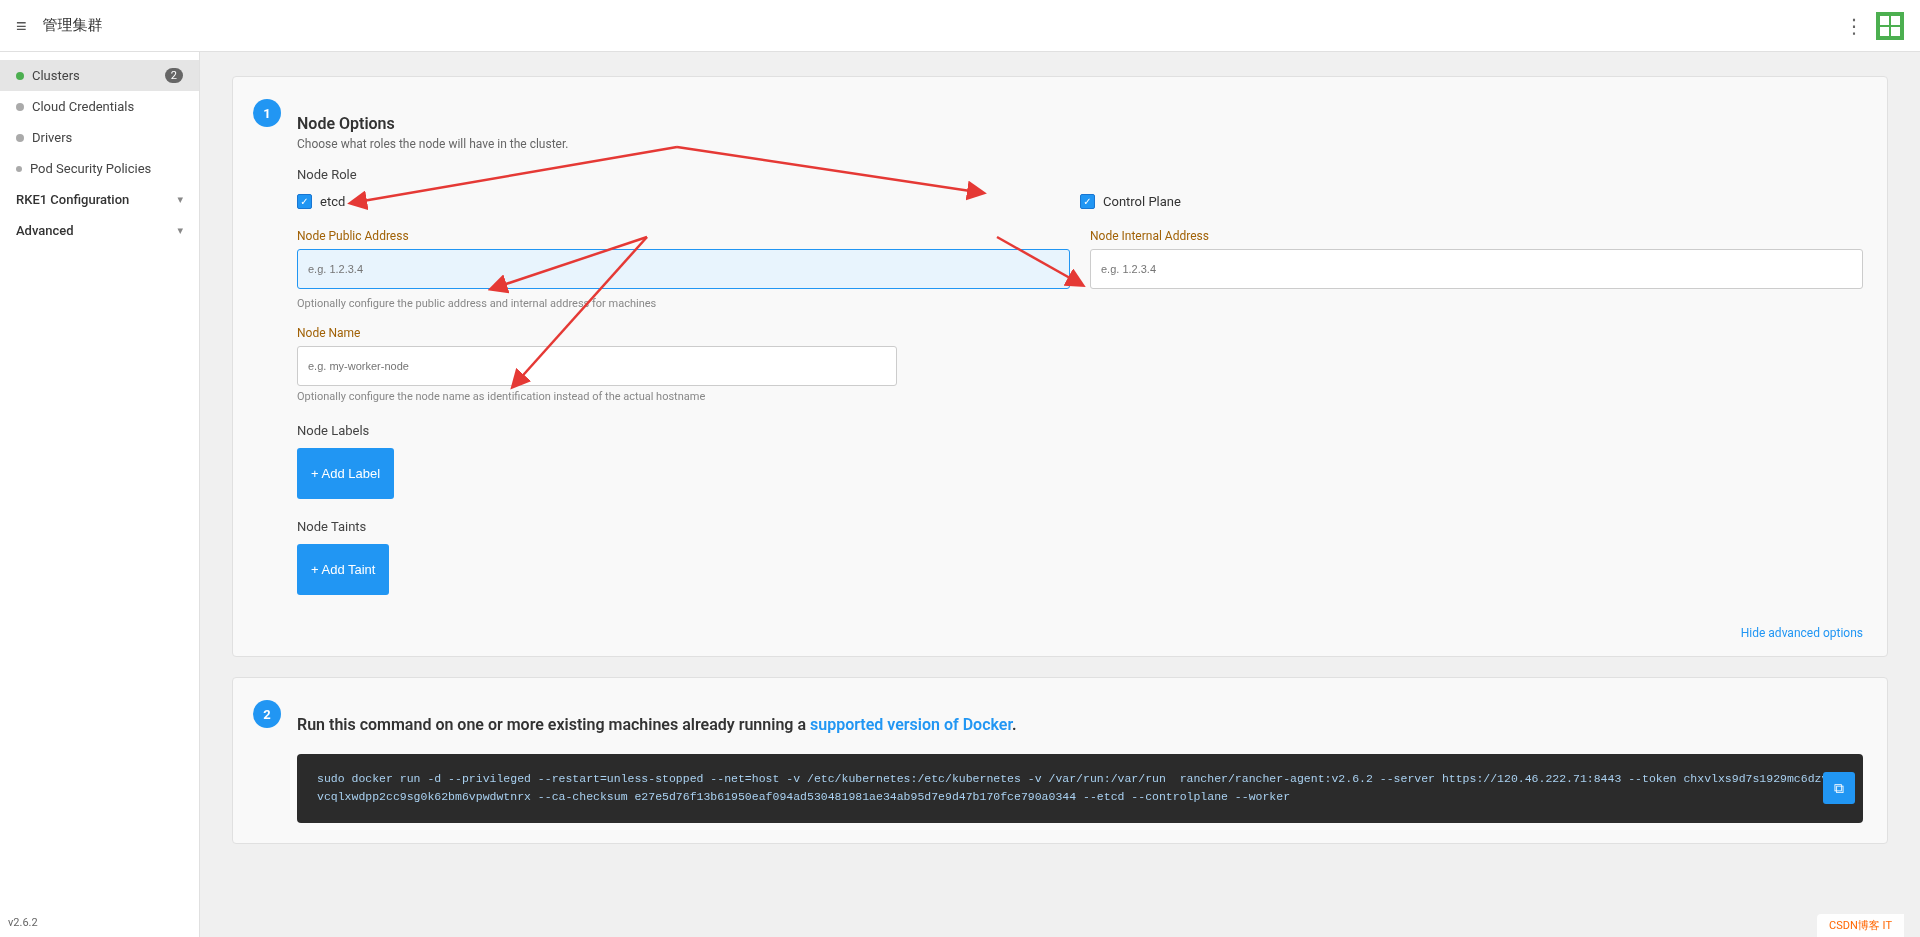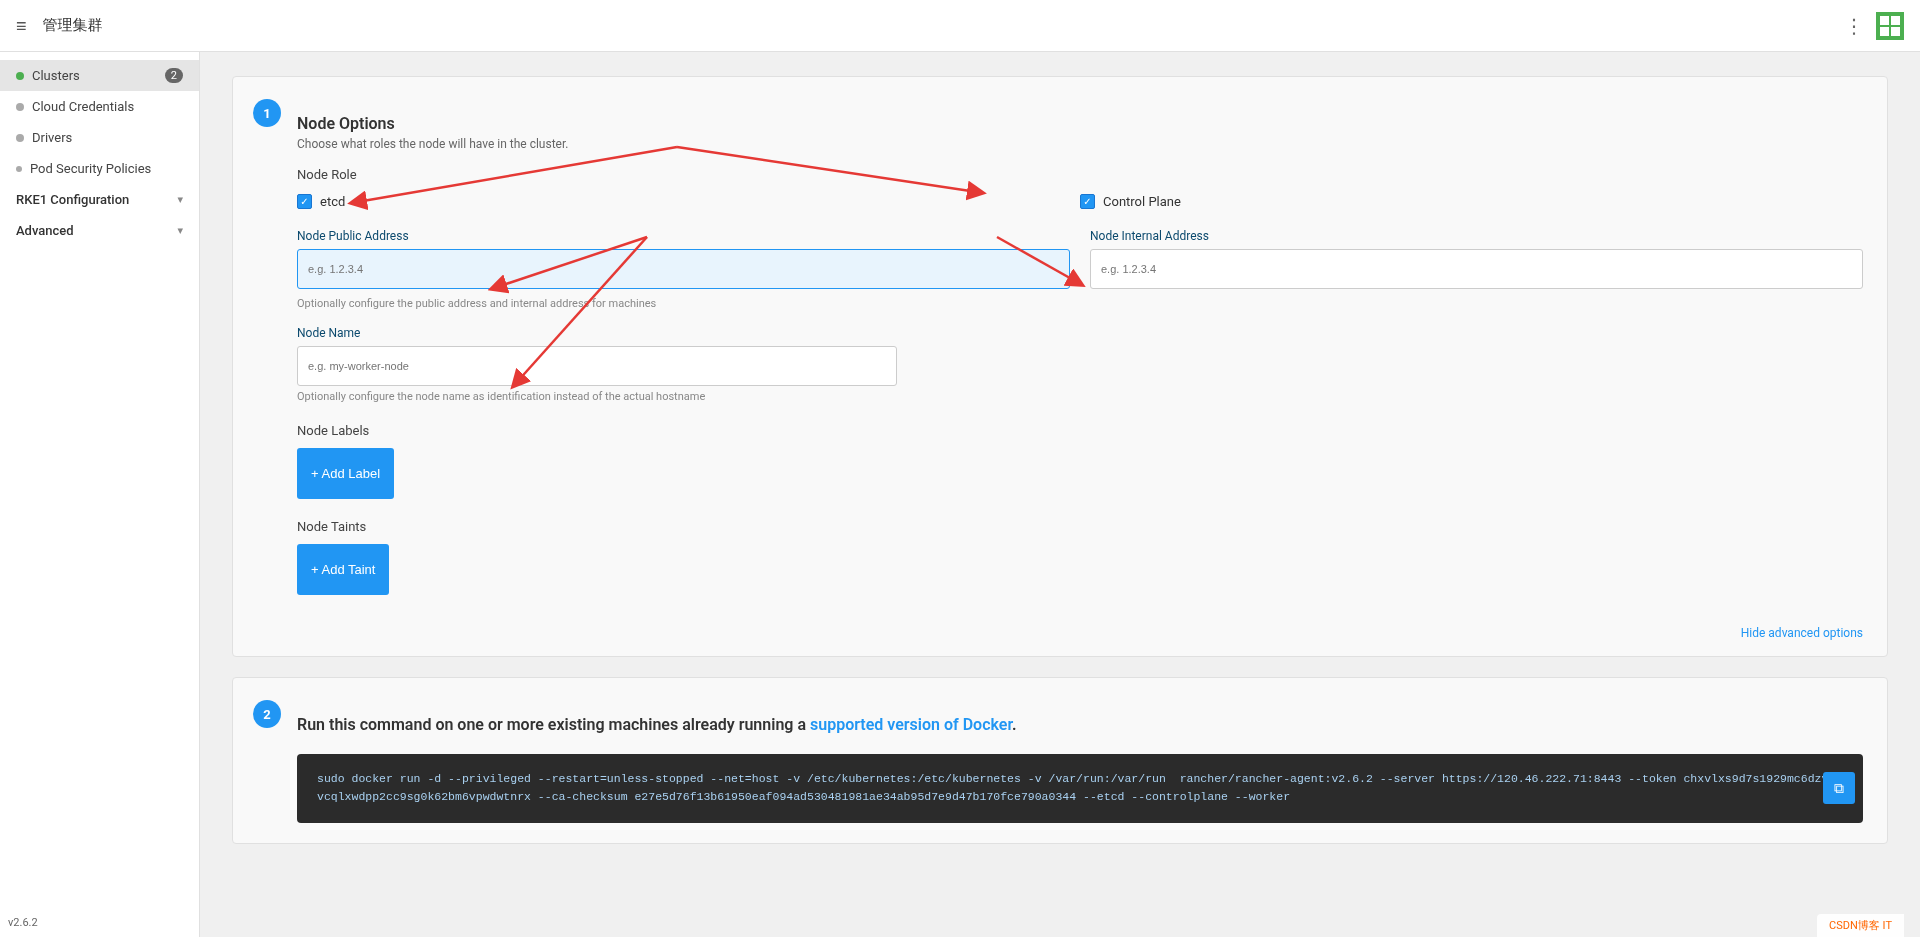--- a/index.html
+++ b/index.html
@@ -145,21 +145,21 @@
       font-size: 10px;
     }
 
     
     .address-row {
       display: flex;
       gap: 20px;
       margin-bottom: 8px;
     }
     .form-group { flex: 1; }
-    .form-label { font-size: 12px; color: #0c4a6e; margin-bottom: 6px; }
+    .form-label { font-size: 12px; color: #a16207; margin-bottom: 6px; }
     .form-input {
       width: 100%;
       height: 40px;
       border: 1px solid #2196f3;
       border-radius: 3px;
       padding: 0 10px;
       font-size: 11px;
       color: #999;
       background: #e8f4fd;
       outline: none;

